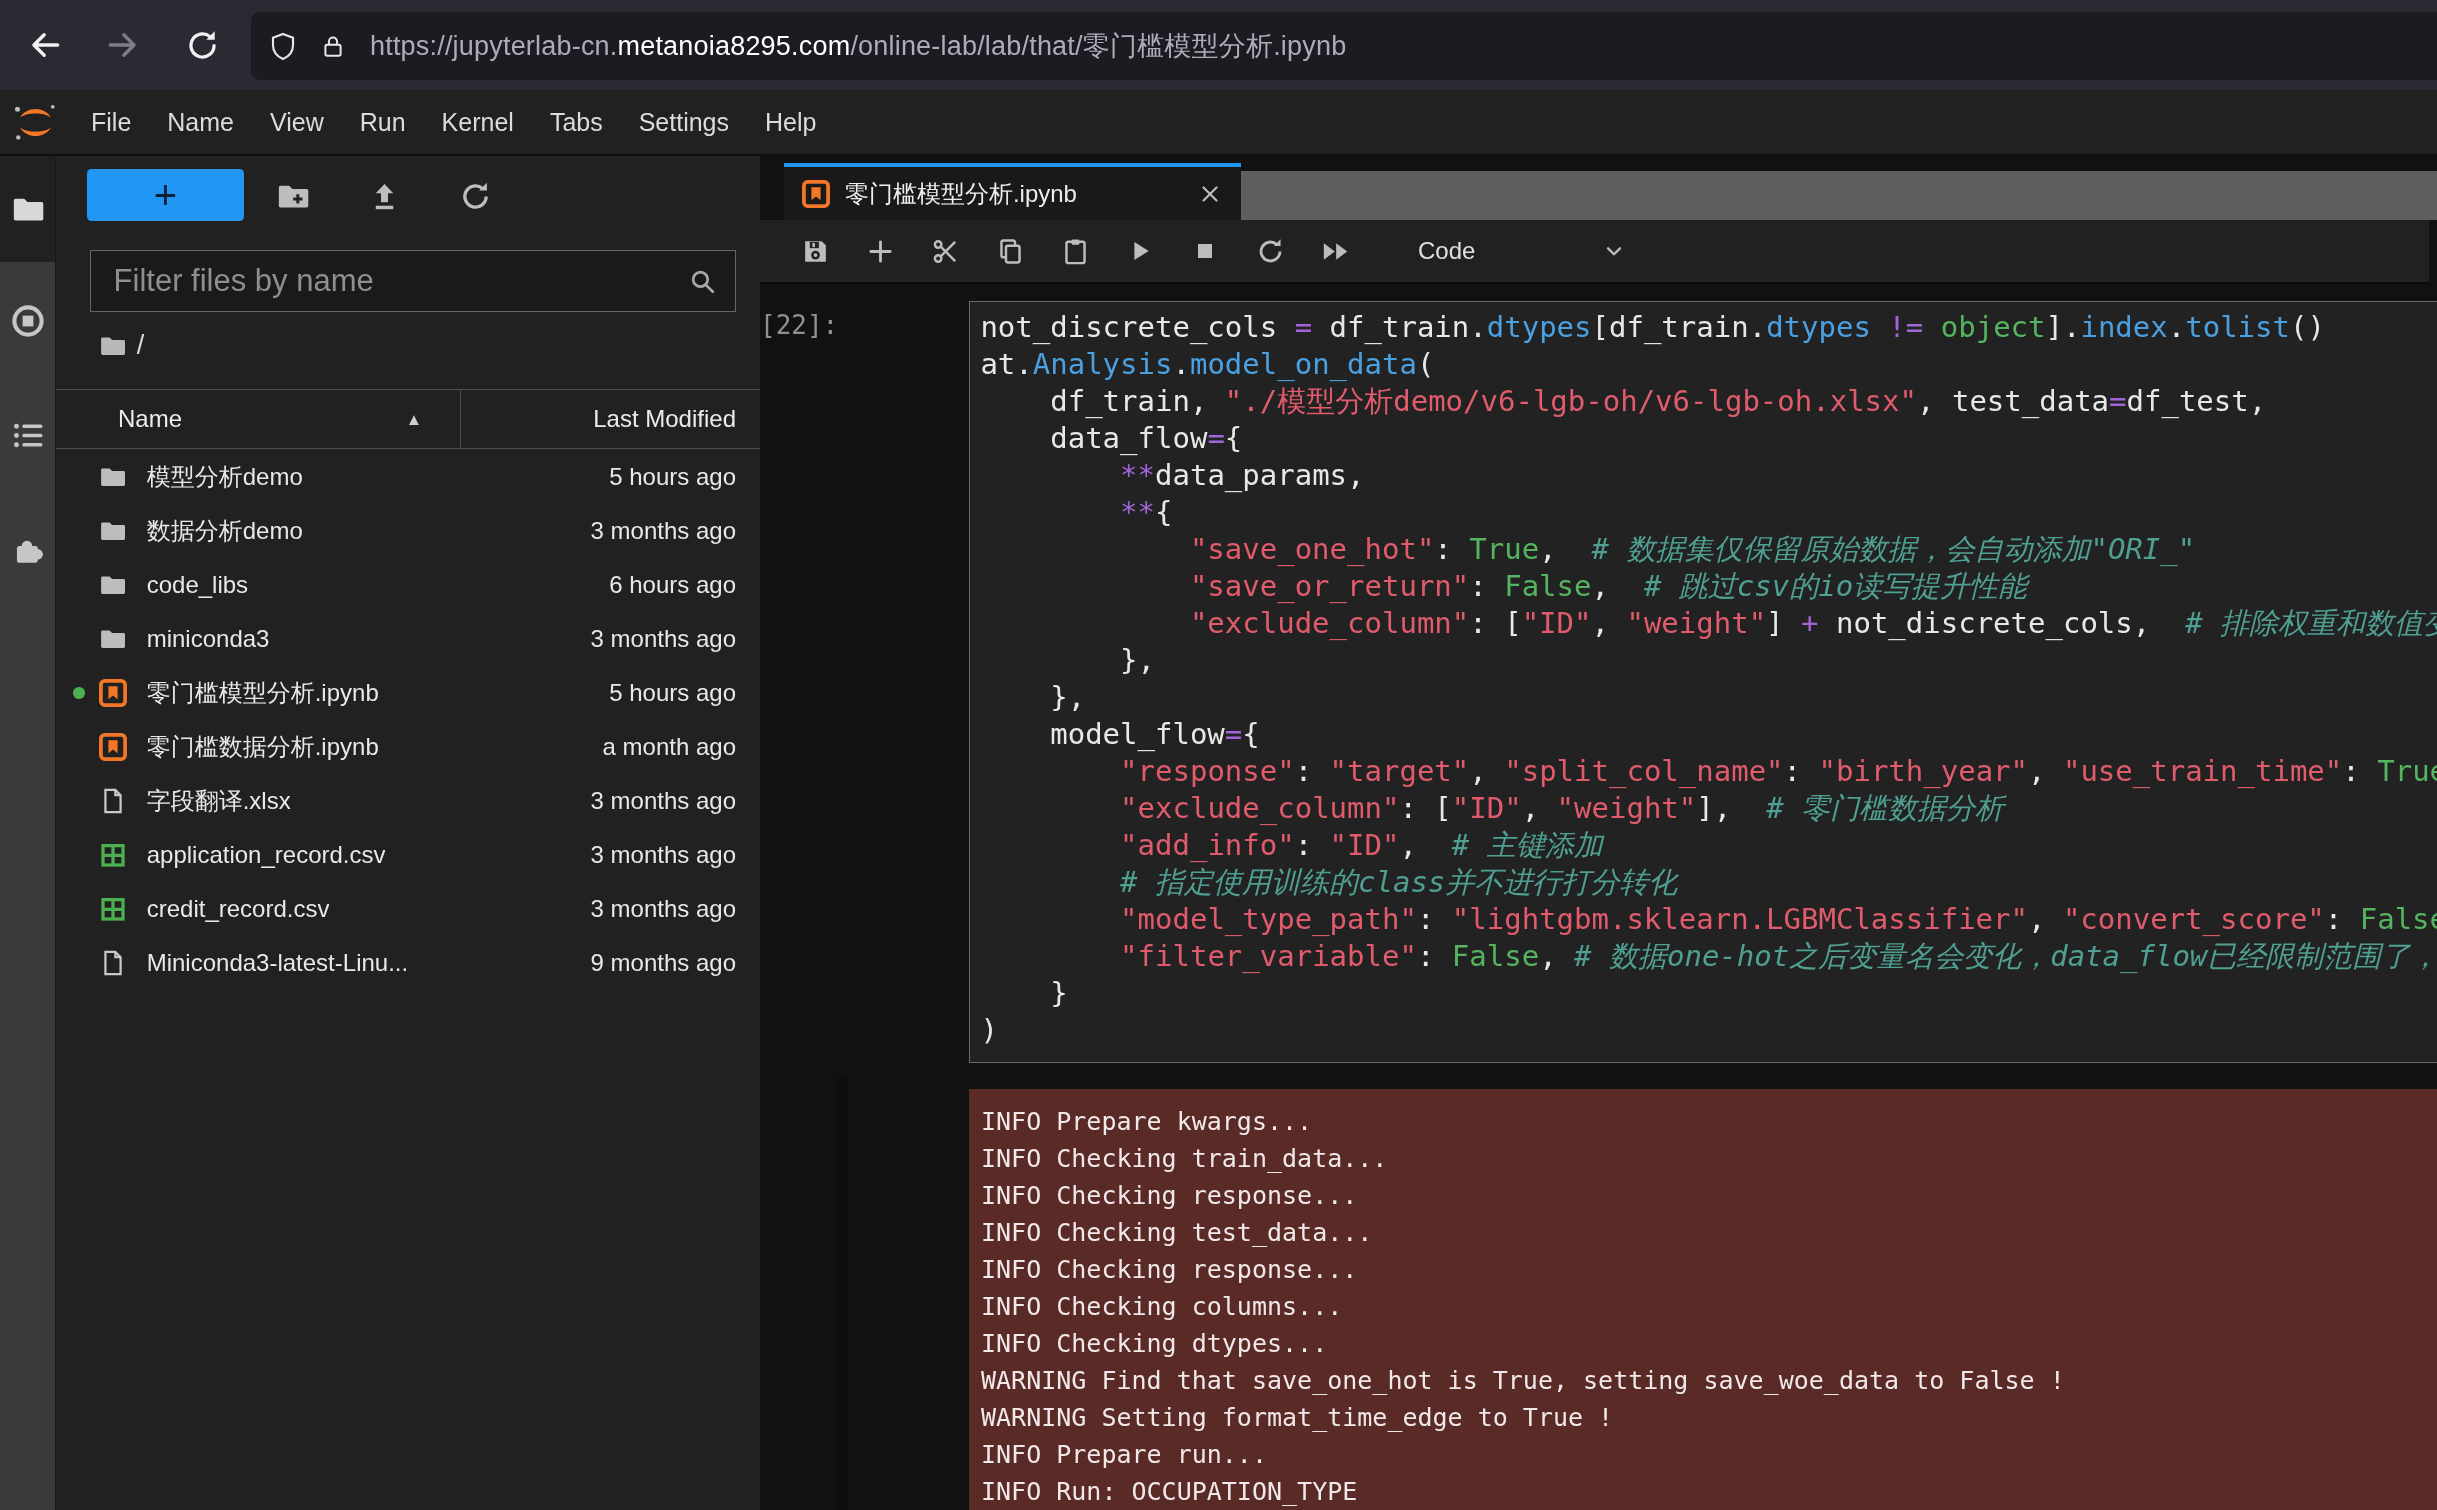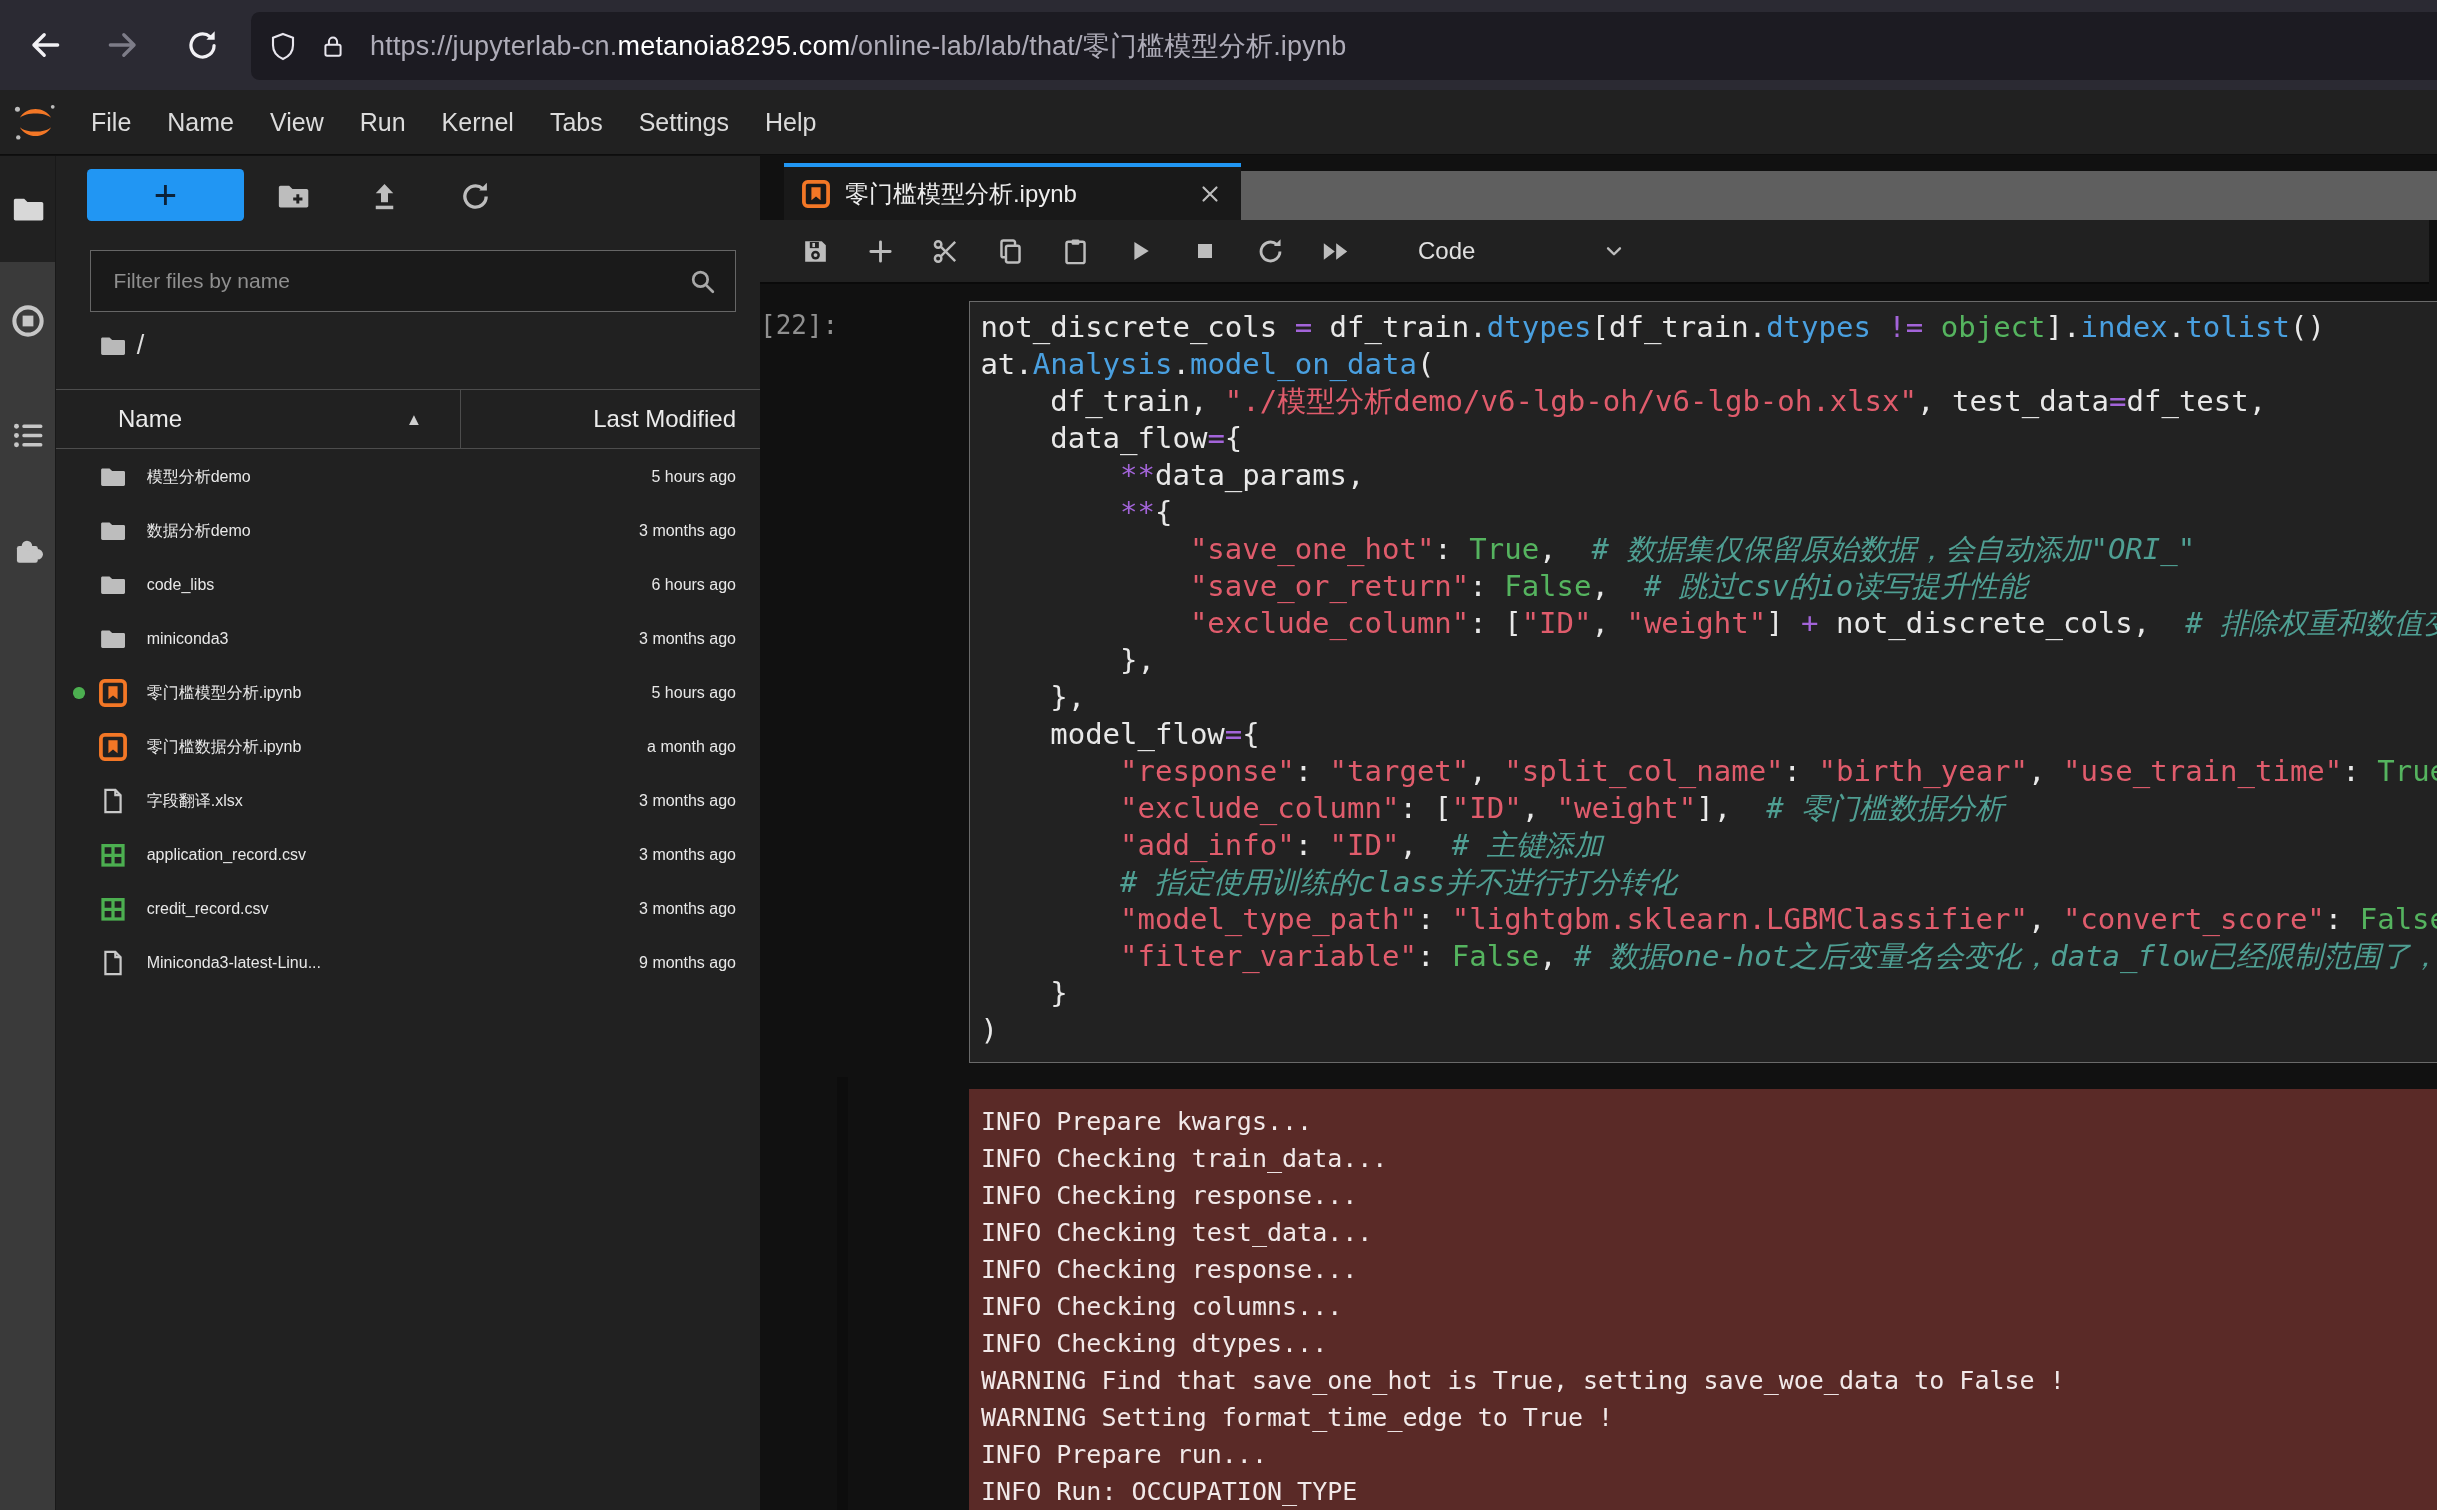--- a/index.html
+++ b/index.html
@@ -32,33 +32,33 @@
   .act-active-bg{position:absolute;left:0;top:0;width:100%;height:106px;background:var(--panel-bg)}
   .act-item{position:absolute;left:0;width:56px;height:56px;display:flex;align-items:center;justify-content:center;color:#c6c6c6}
   .act-item.active{color:#d8d8d8}
 
   
   .fbpanel{position:absolute;left:56px;top:156px;bottom:0;width:704px;background:var(--panel-bg)}
   .fb-newbtn{position:absolute;left:31px;top:13px;width:157px;height:52px;background:var(--accent-blue);
     border-radius:4.4px;color:#0b2239;display:flex;align-items:center;justify-content:center;font-size:40px;font-weight:400;line-height:1}
   .fb-tool{position:absolute;top:20px;width:40px;height:40px;color:#bdbdbd;display:flex;align-items:center;justify-content:center}
   .fb-filter{position:absolute;left:34px;top:94px;width:646px;height:62px;background:#1a1a1a;border:1.7px solid #666;display:flex;align-items:center}
-  .fb-filter input{flex:1;background:transparent;border:none;outline:none;color:#fdba74;font-size:21px;
+  .fb-filter input{flex:1;background:transparent;border:none;outline:none;color:#fdba74;font-size:31px;
     font-family:"Liberation Sans",sans-serif;padding-left:22.6px}
   .fb-filter input::placeholder{color:#8f8f8f}
   .fb-filter .mag{color:#a8a8a8;margin-right:17.4px}
   .fb-crumb{position:absolute;left:42px;top:174px;display:flex;align-items:center;color:#b9b9b9}
   .fb-crumb .slash{font-size:27px;color:#dedede;margin-left:8.7px}
   .fb-head{position:absolute;left:0;top:233px;width:704px;height:60px;display:flex;align-items:center;
     border-top:0.9px solid #4d4d4d;border-bottom:0.9px solid #4d4d4d;color:#ececec;font-size:24px}
   .col-name{flex:0 0 405px;height:100%;display:flex;align-items:center;border-right:0.9px solid #4d4d4d;padding-left:62px}
   .col-name .caret{margin-left:auto;margin-right:38px;font-size:16.5px;color:#cfcfcf}
   .col-date{flex:1;text-align:right;padding-right:24px}
   #file-rows{position:absolute;left:0;top:294px;width:704px}
-  .file-row{display:flex;align-items:center;height:54px;color:#e8e8e8;font-size:16px}
+  .file-row{display:flex;align-items:center;height:54px;color:#e8e8e8;font-size:24px}
   .file-row .dot{width:11.3px;height:11.3px;border-radius:50%;background:var(--running-dot);margin-left:17.4px;flex:0 0 11.3px}
   .file-row .dot.hidden{visibility:hidden}
   .file-row .ficon{margin-left:13px;width:31px;flex:0 0 31px;display:flex;justify-content:center}
   .file-row .fname{margin-left:18px;white-space:nowrap;overflow:hidden}
   .file-row .fdate{flex:1;text-align:right;padding-right:24px;white-space:nowrap}
 
   
   .main{position:absolute;left:760px;top:156px;right:0;bottom:0;background:var(--page-bg);overflow:hidden}
   .tabbar{position:absolute;left:0;top:0;right:0;height:64px;background:var(--page-bg)}
   .tabfill{position:absolute;left:480px;right:0;top:15px;bottom:0;background:var(--tabbar-fill)}

